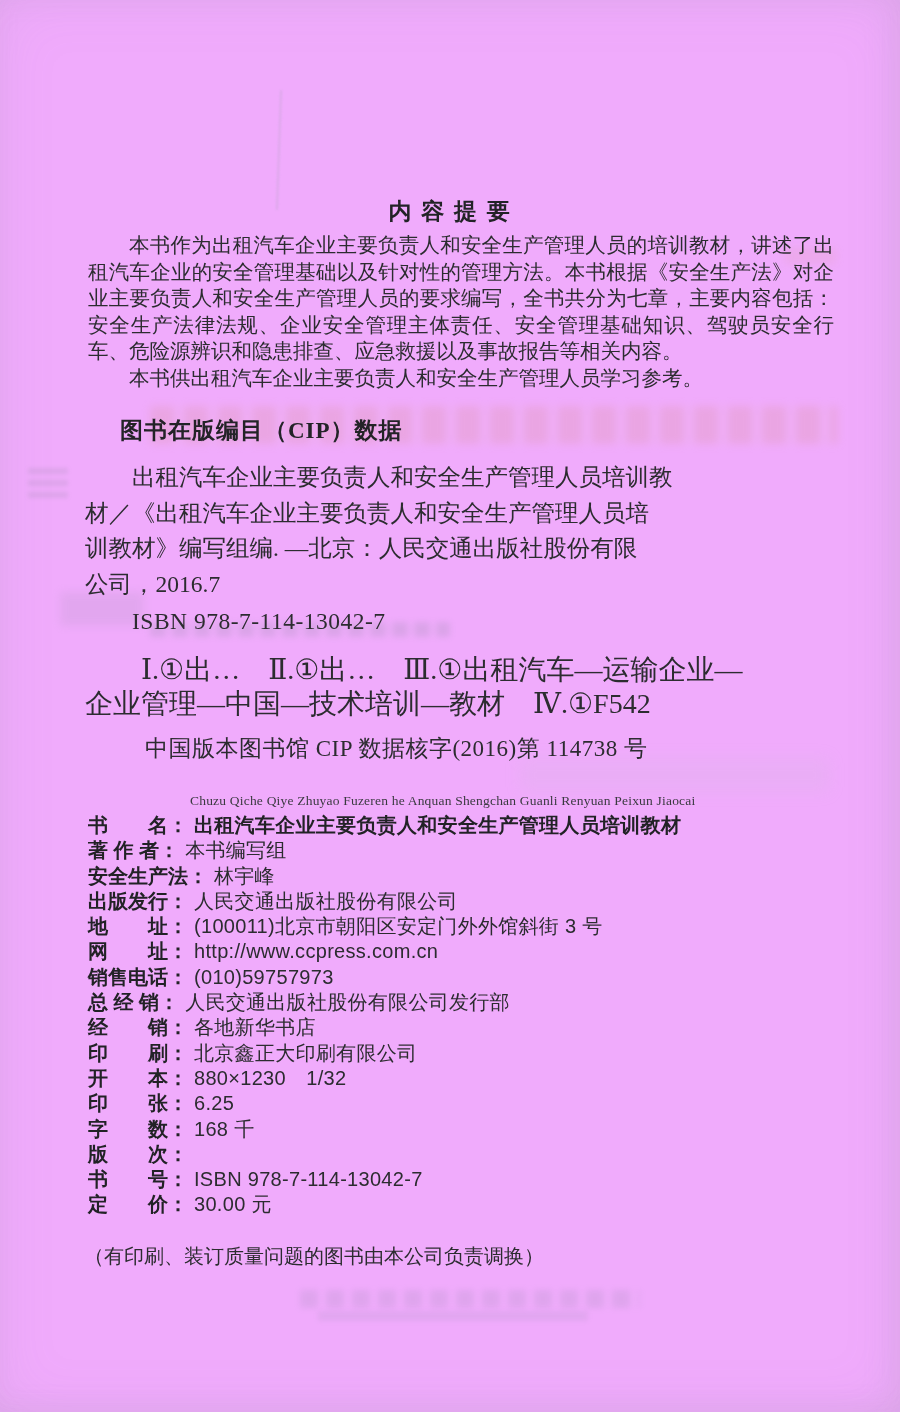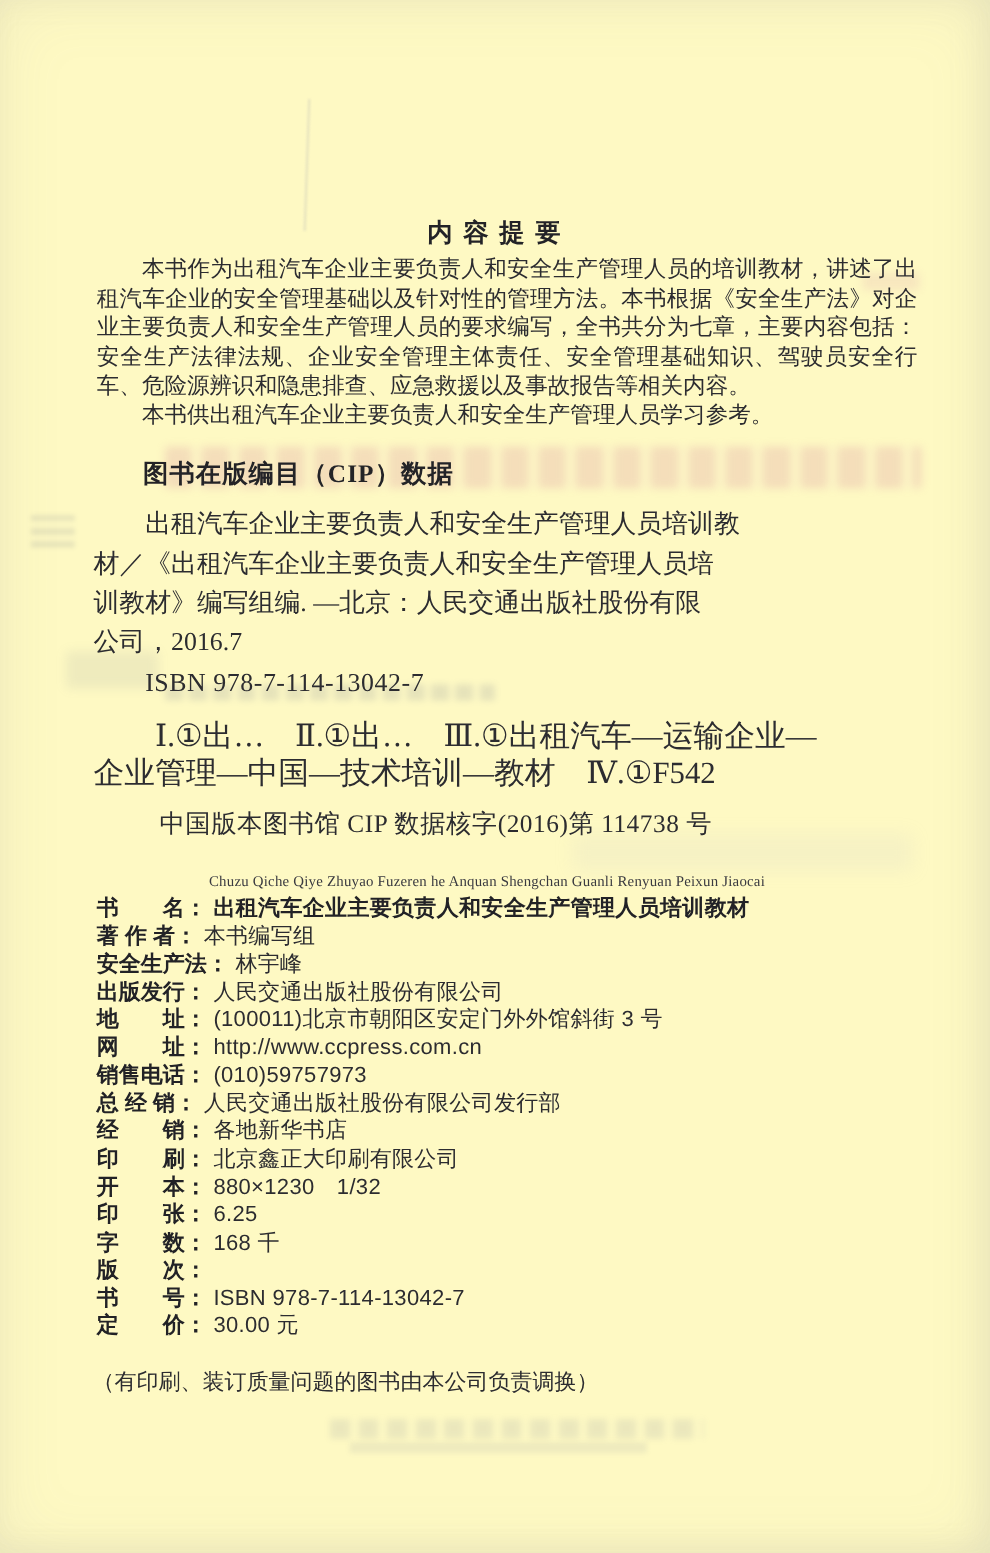--- a/index.html
+++ b/index.html
@@ -1,21 +1,21 @@
 <!DOCTYPE html>
 <html><head>
 <meta charset="utf-8">
 <style>
   html, body { margin: 0; padding: 0; background: #e8e8ea; }
   .page {
     position: relative;
     width: 900px;
     height: 1412px;
     margin: 0 auto;
-    background: #fef9c3;
+    background: #f0abfc;
     overflow: hidden;
     box-shadow: inset 0 0 60px rgba(140,140,155,0.10),
                 inset -14px 0 28px rgba(150,150,160,0.08),
                 inset 0 -10px 24px rgba(150,150,160,0.06);
     color: #2a2a2e;
   }
   .serif { font-family: "Liberation Serif", "DejaVu Serif", serif; }
 
   
   .summary-title {
@@ -28,21 +28,20 @@
     font-size: 20.5px; line-height: 26.5px; text-align: justify;
     color: #2c2c30;
   }
   .summary-body p { margin: 0; text-indent: 2em; }
 
   
   .cip-heading {
     position: absolute; top: 415px; left: 120px;
     font-size: 23px; font-weight: 700; color: #232327;
     letter-spacing: 1px;
-    margin-left: 10px;
   }
   .cip-entry {
     position: absolute; top: 460px; left: 85px; width: 650px;
     font-size: 23.5px; line-height: 35.5px; color: #2c2c30;
   }
   .cip-entry .indent { text-indent: 2em; }
   .cip-isbn { margin-top: 2px; text-indent: 2em; letter-spacing: 0.5px; }
 
   .cip-class {
     position: absolute; top: 653px; left: 85px; width: 700px;

